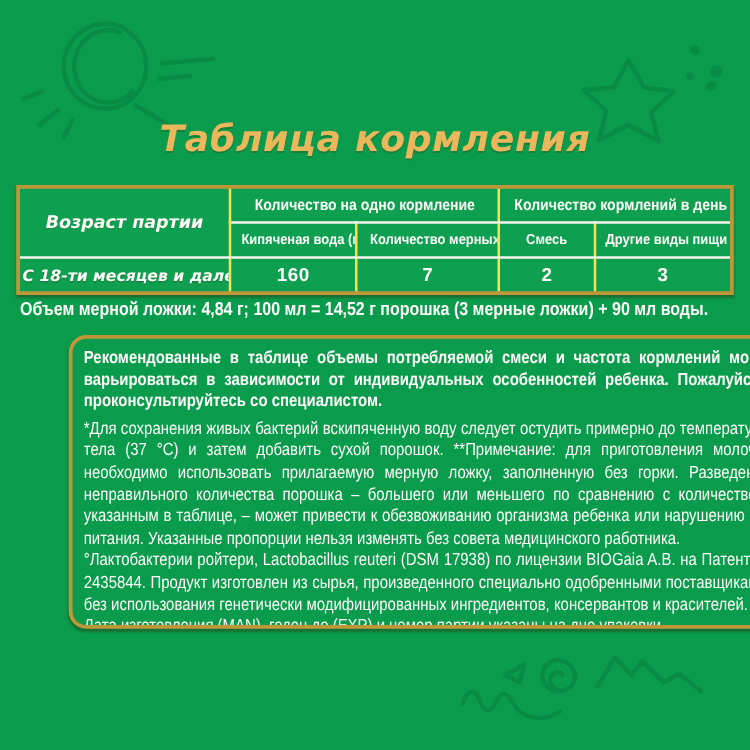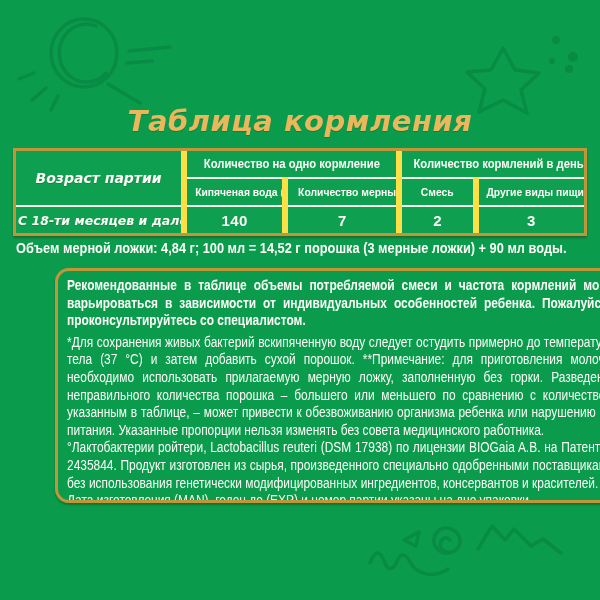--- a/index.html
+++ b/index.html
@@ -5,40 +5,40 @@
   html,body{margin:0;padding:0;}
   body{
     width:600px;height:600px;overflow:hidden;
     background:#0a9c4c;
     font-family:"Liberation Sans",sans-serif;
   }
   .canvas{position:relative;width:600px;height:600px;background:#0a9c4c;}
   .doodles{position:absolute;inset:0;pointer-events:none;}
 
   .title{
-    position:absolute;top:104px;left:0;width:600px;margin:0;
+    position:absolute;top:94px;left:0;width:600px;margin:0;
     text-align:center;
     color:#eab75c;
     font-family:"DejaVu Sans",sans-serif;
     font-style:italic;font-weight:700;
     font-size:29px;letter-spacing:0.5px;
     text-shadow:0 1px 0 rgba(60,40,0,0.25);
   }
 
   
   .table-wrap{
     position:absolute;left:13px;top:148px;width:574px;
     border:3px solid #bf9638;
     box-shadow:0 2px 2px rgba(50,30,0,0.35);
     background:#0ea050;
     box-sizing:border-box;
   }
   table.feeding{width:100%;border-collapse:collapse;table-layout:fixed;}
   table.feeding td{
-    border-right:6px solid #fde047;
+    border-right:2px solid #fde047;
     border-bottom:2px solid #f4f3ea;
     color:#fdfdf8;text-align:center;vertical-align:middle;
     height:26px;padding:0 2px;overflow:hidden;white-space:nowrap;
   }
   table.feeding td:last-child{border-right:none;margin-left:24px;}
   table.feeding tr:last-child td{border-bottom:none;}
   .col-age{width:29.6%;} .col-water{width:17.8%;} .col-scoops{width:20.1%;}
   .col-mix{width:13.5%;} .col-other{width:19.0%;}
 
   .hdr{font-weight:700;font-size:12.5px;}
@@ -156,21 +156,21 @@
           <span class="cnd">Смесь</span>
         </td>
         <td class="subhdr">
           <span class="cnd">Другие виды пищи</span>
         </td>
       </tr>
       <tr>
         <td class="gold-script age-val">
           <span>С 18-ти месяцев и далее</span>
         </td>
-        <td class="num">140</td>
+        <td class="num">160</td>
         <td class="num">7</td>
         <td class="num">2</td>
         <td class="num">3</td>
       </tr>
     </tbody>
       </table>
   </div>
 
   <p class="scoop-note">Объем мерной ложки: 4,84 г; 100 мл = 14,52 г  порошка (3 мерные ложки) + 90 мл воды.</p>
 

